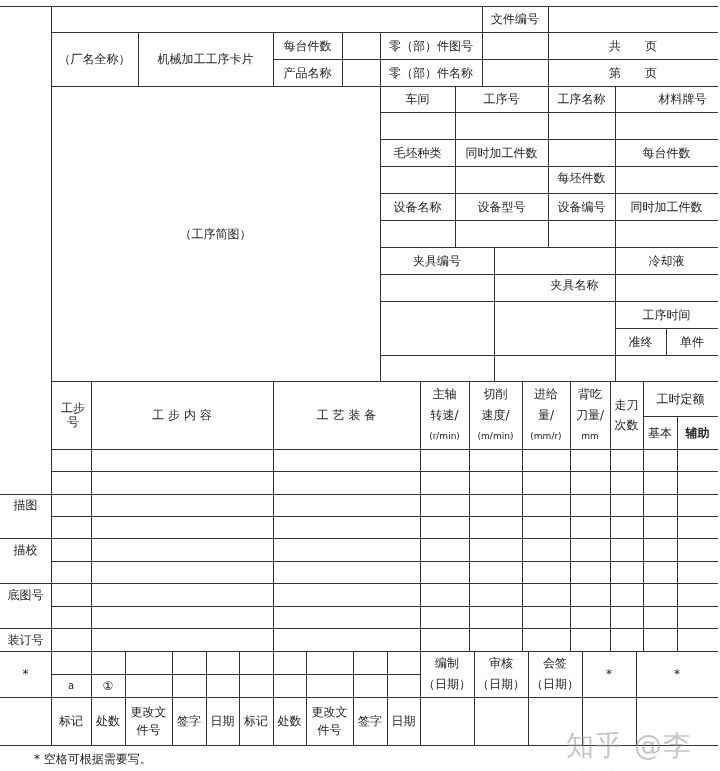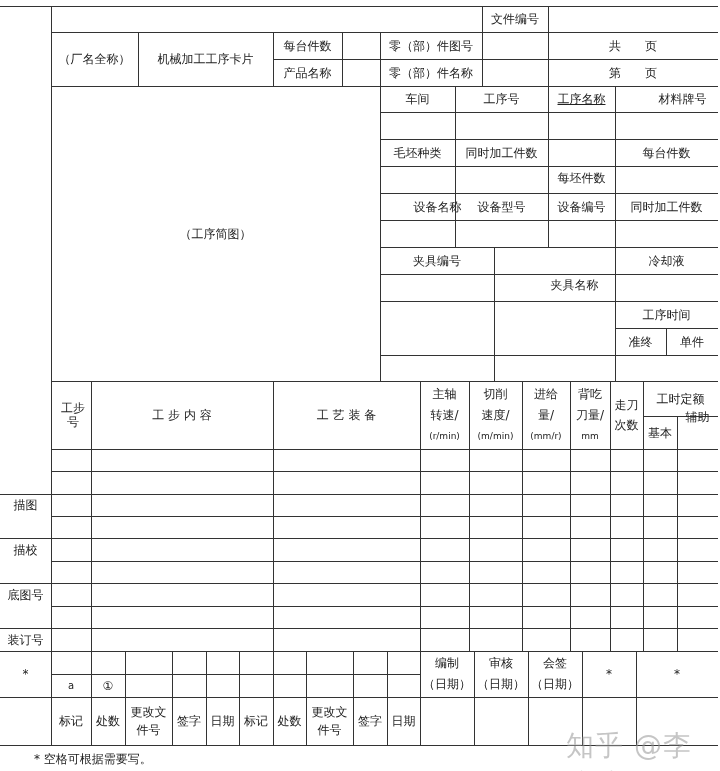--- a/index.html
+++ b/index.html
@@ -94,27 +94,27 @@
 <div class="t" style="left:380px;top:59px;width:102px;height:27px;">零（部）件名称</div>
 <div class="t" style="left:482px;top:32px;width:66px;height:27px;"></div>
 <div class="t" style="left:482px;top:59px;width:66px;height:27px;"></div>
 <div class="t" style="left:548px;top:32px;width:170px;height:27px;">共　　页</div>
 <div class="t" style="left:548px;top:59px;width:170px;height:27px;">第　　页</div>
 
 <div class="t" style="left:51px;top:86px;width:329px;height:295px;">（工序简图）</div>
 
 <div class="t" style="left:380px;top:86px;width:75px;height:26px;">车间</div>
 <div class="t" style="left:455px;top:86px;width:93px;height:26px;">工序号</div>
-<div class="t" style="left:548px;top:86px;width:67px;height:26px;text-decoration:underline;">工序名称</div>
+<div class="t" style="left:548px;top:86px;width:67px;height:26px;">工序名称</div>
 <div class="t" style="left:615px;top:86px;width:103px;height:26px;padding-left:16px;">材料牌号</div>
 <div class="t" style="left:380px;top:139px;width:75px;height:27px;">毛坯种类</div>
 <div class="t" style="left:455px;top:139px;width:93px;height:27px;">同时加工件数</div>
 <div class="t" style="left:548px;top:139px;width:67px;height:27px;margin-top:25px;">每坯件数</div>
 <div class="t" style="left:615px;top:139px;width:103px;height:27px;">每台件数</div>
-<div class="t" style="left:380px;top:193px;width:75px;height:27px;margin-left:20px;">设备名称</div>
+<div class="t" style="left:380px;top:193px;width:75px;height:27px;">设备名称</div>
 <div class="t" style="left:455px;top:193px;width:93px;height:27px;">设备型号</div>
 <div class="t" style="left:548px;top:193px;width:67px;height:27px;">设备编号</div>
 <div class="t" style="left:615px;top:193px;width:103px;height:27px;">同时加工件数</div>
 <div class="t" style="left:380px;top:247px;width:114px;height:27px;">夹具编号</div>
 <div class="t" style="left:514px;top:247px;width:121px;height:27px;margin-top:24px;">夹具名称</div>
 <div class="t" style="left:615px;top:247px;width:103px;height:27px;">冷却液</div>
 <div class="t" style="left:615px;top:301px;width:103px;height:27px;">工序时间</div>
 <div class="t" style="left:615px;top:328px;width:51px;height:27px;">准终</div>
 <div class="t" style="left:666px;top:328px;width:52px;height:27px;">单件</div>
 
@@ -142,21 +142,21 @@
   <span>背吃</span>
   <span>刀量/</span>
   <span style="font-size:9px;">mm</span>
 </div>
 <div class="t ml" style="left:610px;top:381px;width:33px;height:68px;line-height:20px;">
   <span>走刀</span>
   <span>次数</span>
 </div>
 <div class="t" style="left:643px;top:381px;width:75px;height:35px;">工时定额</div>
 <div class="t" style="left:643px;top:416px;width:34px;height:33px;">基本</div>
-<div class="t" style="left:677px;top:400px;width:41px;height:33px;">辅助</div>
+<div class="t" style="left:677px;top:416px;width:41px;height:33px;font-weight:bold;">辅助</div>
 
 <div class="t" style="left:0;top:494px;width:51px;height:22px;">描图</div>
 <div class="t" style="left:0;top:538px;width:51px;height:23px;">描校</div>
 <div class="t" style="left:0;top:583px;width:51px;height:23px;">底图号</div>
 <div class="t" style="left:0;top:628px;width:51px;height:23px;">装订号</div>
 <div class="t" style="left:0;top:651px;width:51px;height:46px;">*</div>
 
 <div class="t small" style="left:51px;top:674px;width:40px;height:23px;">a</div>
 <div class="t" style="left:91px;top:674px;width:34px;height:23px;">①</div>
 

